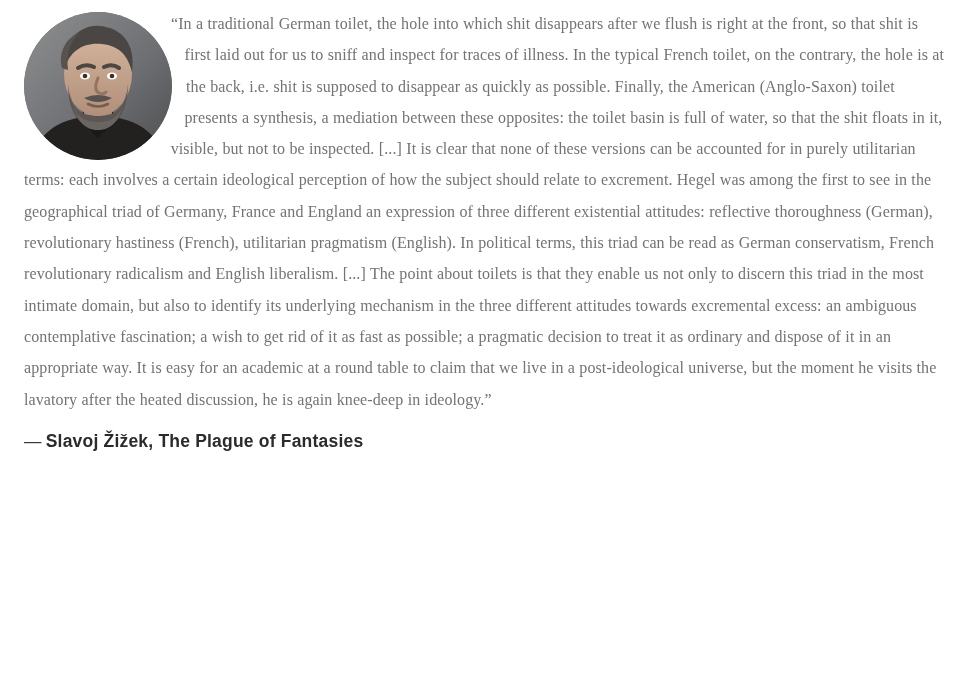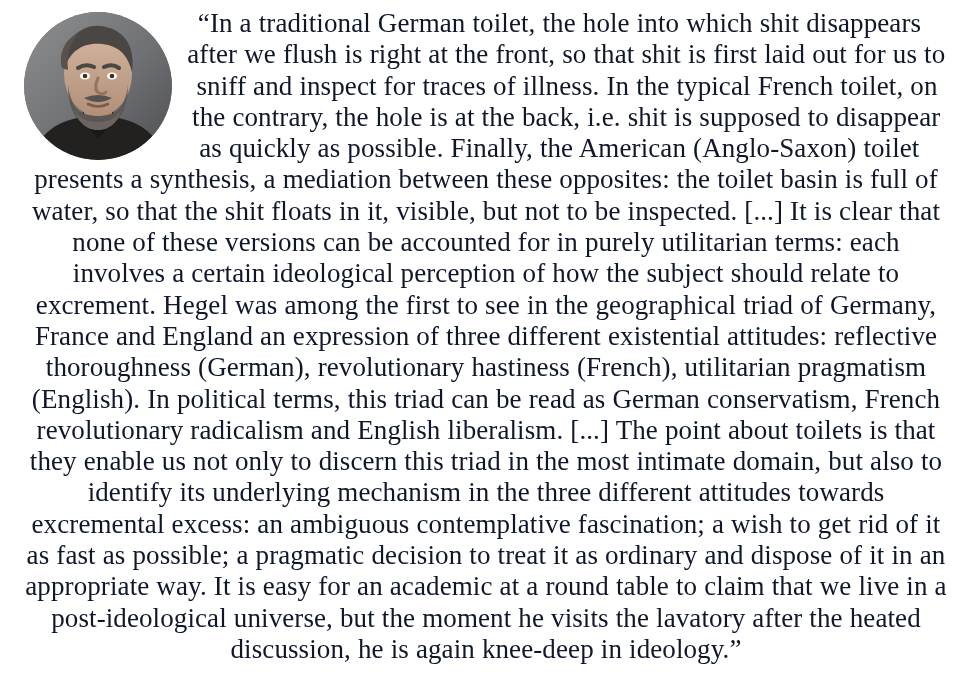--- a/index.html
+++ b/index.html
@@ -32,24 +32,24 @@
     position: relative;
     shape-outside: circle(50%);
   }
   .portrait svg {
     display: block;
     width: 148px;
     height: 148px;
   }
   .quote-text {
     font-family: "Liberation Serif", serif;
-    font-size: 27px;
+    font-size: 16px;
     line-height: 31.3px;
-    text-align: center;
-    color: #0f172a;
+    text-align: left;
+    color: #737373;
     letter-spacing: 0.1px;
     word-spacing: 0.2px;
   }
   .attribution {
     clear: both;
     margin-top: 16px;
     font-family: "Liberation Sans", sans-serif;
     font-size: 17.5px;
     font-weight: 700;
     color: #2b2b2b;
@@ -110,14 +110,17 @@
 
         <path d="M60 86 q14 -6 28 0 q-14 8 -28 0 Z" fill="#565250"></path>
 
         <path d="M64 92 q10 5 20 0" stroke="#7a5c4c" stroke-width="2.6" fill="none" stroke-linecap="round"></path>
       </g>
     </svg>
   </div>
 
   <div class="quote-text">“In a traditional German toilet, the hole into which shit disappears after we flush is right at the front, so that shit is first laid out for us to sniff and inspect for traces of illness. In the typical French toilet, on the contrary, the hole is at the back, i.e. shit is supposed to disappear as quickly as possible. Finally, the American (Anglo-Saxon) toilet presents a synthesis, a mediation between these opposites: the toilet basin is full of water, so that the shit floats in it, visible, but not to be inspected. [...] It is clear that none of these versions can be accounted for in purely utilitarian terms: each involves a certain ideological perception of how the subject should relate to excrement. Hegel was among the first to see in the geographical triad of Germany, France and England an expression of three different existential attitudes: reflective thoroughness (German), revolutionary hastiness (French), utilitarian pragmatism (English). In political terms, this triad can be read as German conservatism, French revolutionary radicalism and English liberalism. [...] The point about toilets is that they enable us not only to discern this triad in the most intimate domain, but also to identify its underlying mechanism in the three different attitudes towards excremental excess: an ambiguous contemplative fascination; a wish to get rid of it as fast as possible; a pragmatic decision to treat it as ordinary and dispose of it in an appropriate way. It is easy for an academic at a round table to claim that we live in a post-ideological universe, but the moment he visits the lavatory after the heated discussion, he is again knee-deep in ideology.”</div>
 
+  <div class="attribution">
+    <span class="dash">—</span><span>Slavoj Žižek, The Plague of Fantasies</span>
+  </div>
 
 </div>
 
 </body></html>

